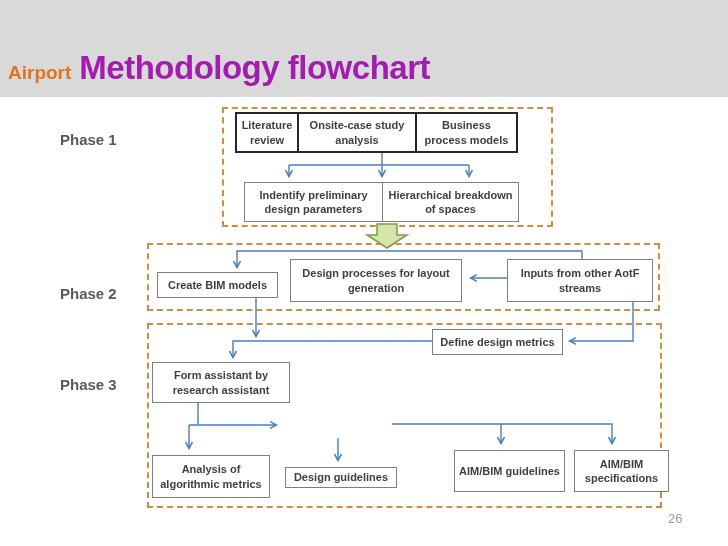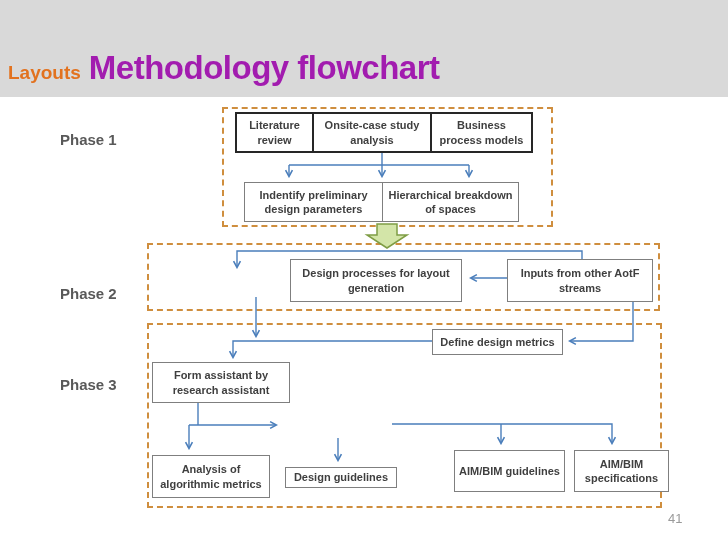--- a/index.html
+++ b/index.html
@@ -38,21 +38,21 @@
   }
   
   .rowgroup{position:absolute;display:flex;box-sizing:border-box;}
   .rowgroup .cell{
     display:flex;align-items:center;justify-content:center;text-align:center;
     font-size:11px;font-weight:bold;color:#3f3f3f;line-height:1.3;background:#fff;
     box-sizing:border-box;padding:1px 3px;
   }
   .toprow{left:235px;top:112px;height:41px;border:2px solid #262626;}
   .toprow .cell + .cell{border-left:2px solid #262626;}
-  .toprow .c1{width:75px;}
+  .toprow .c1{width:60px;}
   .toprow .c2{width:118px;}
   .toprow .c3{width:101px;}
   .midrow{left:244px;top:182px;height:40px;border:1.5px solid #7f7f7f;}
   .midrow .cell + .cell{border-left:1.5px solid #7f7f7f;}
   .midrow .c1{width:137px;}
   .midrow .c2{width:136px;}
   
   .n-create{left:157px;top:272px;width:121px;height:26px;}
   .n-defproc{left:290px;top:259px;width:172px;height:43px;}
   .n-inputs{left:507px;top:259px;width:146px;height:43px;}
@@ -68,21 +68,21 @@
   
   .pagenum{position:absolute;left:668px;top:511px;font-size:13px;color:#9a9a9a;}
 </style>
 </head>
 <body>
 
 <div class="slide">
 
   <div class="header">
     <div class="header-inner">
-      <span class="kicker">Layouts</span>
+      <span class="kicker">Airport</span>
       <span class="title">Methodology flowchart</span>
     </div>
   </div>
 
   <div class="phase-rect pr1"></div>
   <div class="phase-rect pr2"></div>
   <div class="phase-rect pr3"></div>
 
   <div class="phase-label pl1">Phase 1</div>
   <div class="phase-label pl2">Phase 2</div>
@@ -133,25 +133,26 @@
     <div class="cell c1">Indentify preliminary design parameters</div>
     <div class="cell c2">Hierarchical breakdown of spaces</div>
   </div>
 
   <div class="transition">
     <svg width="48" height="26" viewBox="0 0 48 26">
       <polygon points="14,1 34,1 34,12 44,12 24,25 4,12 14,12" fill="#d3e5a8" stroke="#7f9d45" stroke-width="1.5"></polygon>
     </svg>
   </div>
 
+  <div class="node n-create">Create BIM models</div>
   <div class="node n-defproc">Design processes for layout generation</div>
   <div class="node n-inputs">Inputs from other AotF streams</div>
 
   <div class="node n-metrics">Define design metrics</div>
   <div class="node n-formgen">Form assistant by research assistant</div>
   <div class="node n-analysis">Analysis of algorithmic metrics</div>
   <div class="node n-designg">Design guidelines</div>
   <div class="node n-aimg">AIM/BIM guidelines</div>
   <div class="node n-aims">AIM/BIM specifications</div>
 
-  <div class="pagenum">41</div>
+  <div class="pagenum">26</div>
 
 </div>
 
 </body></html>

